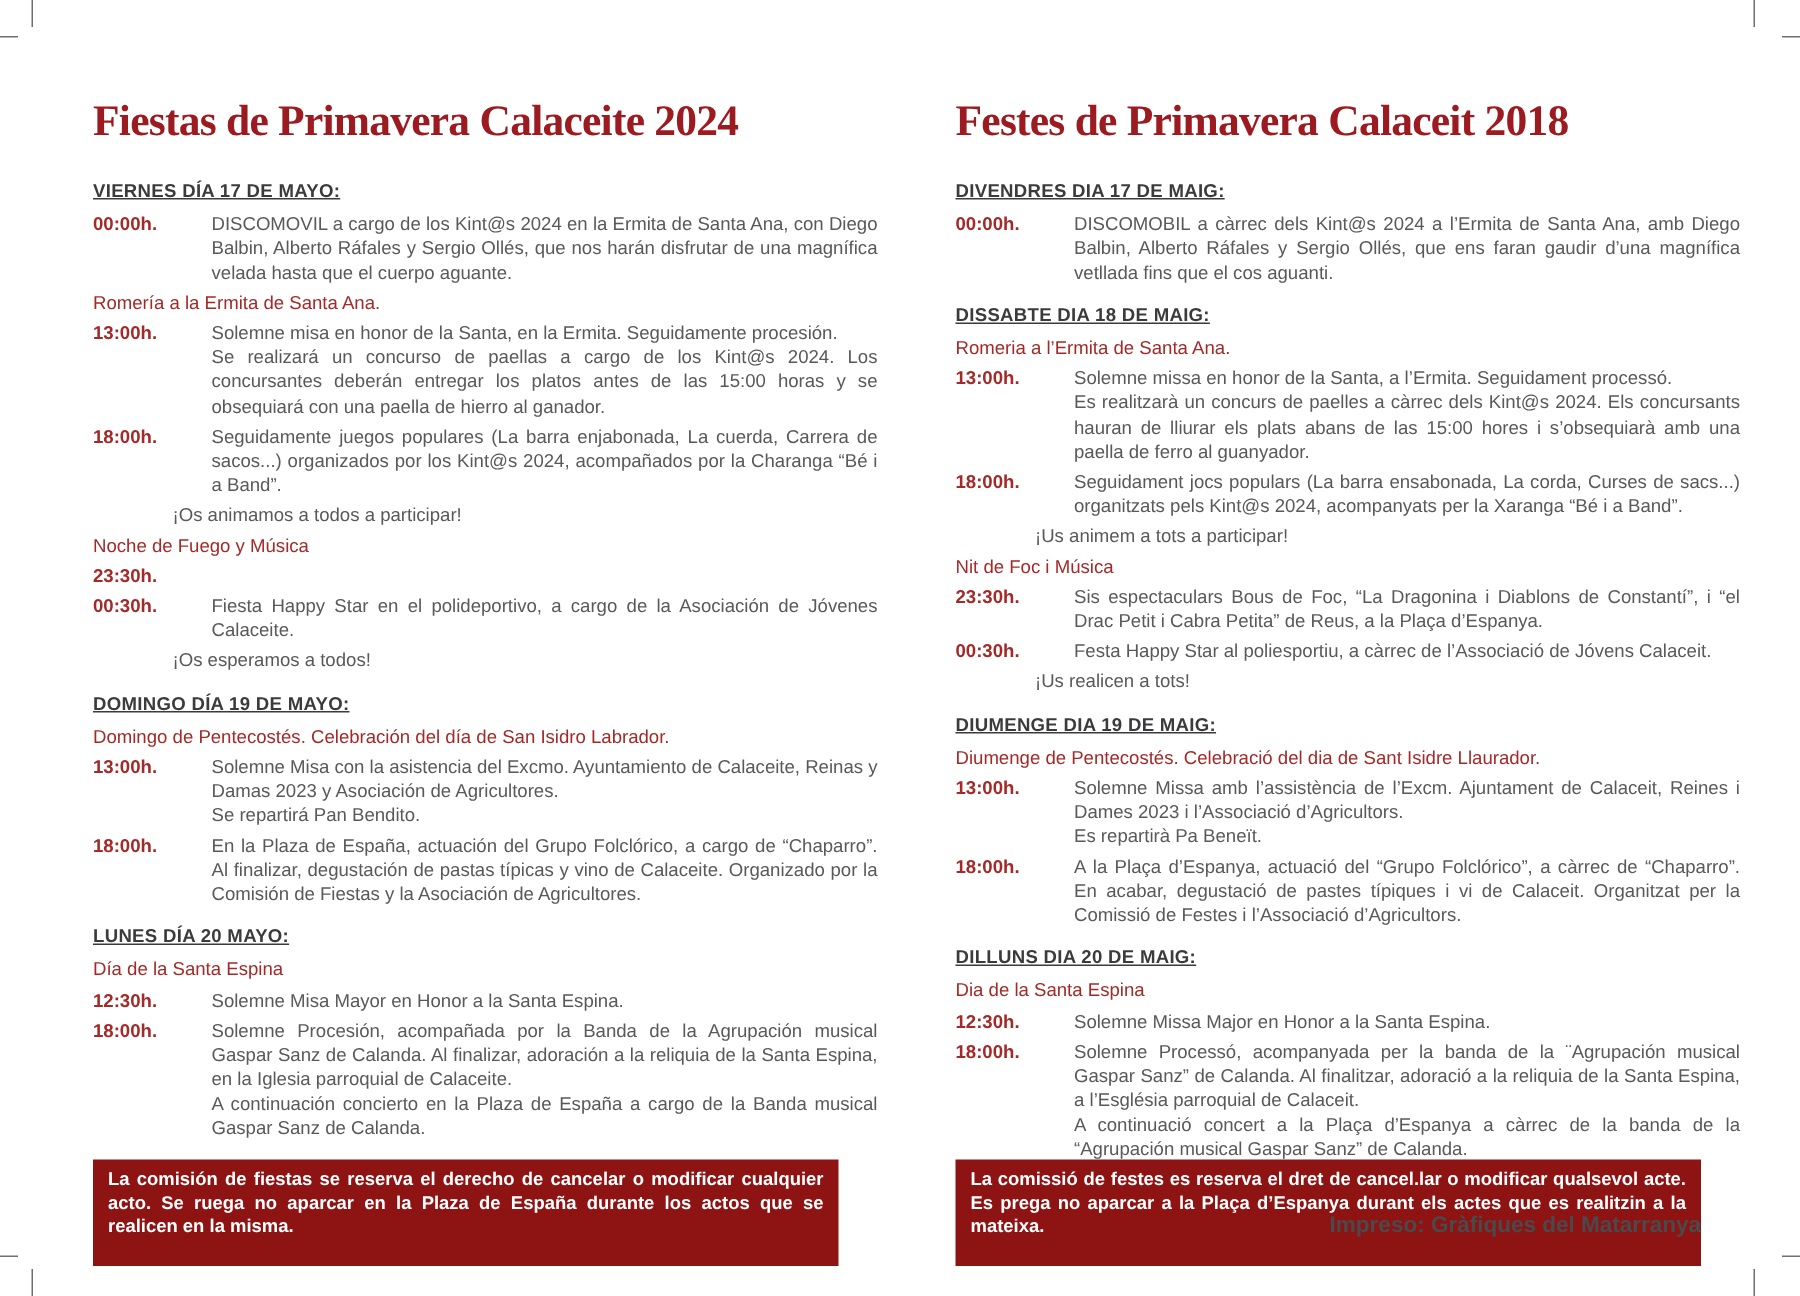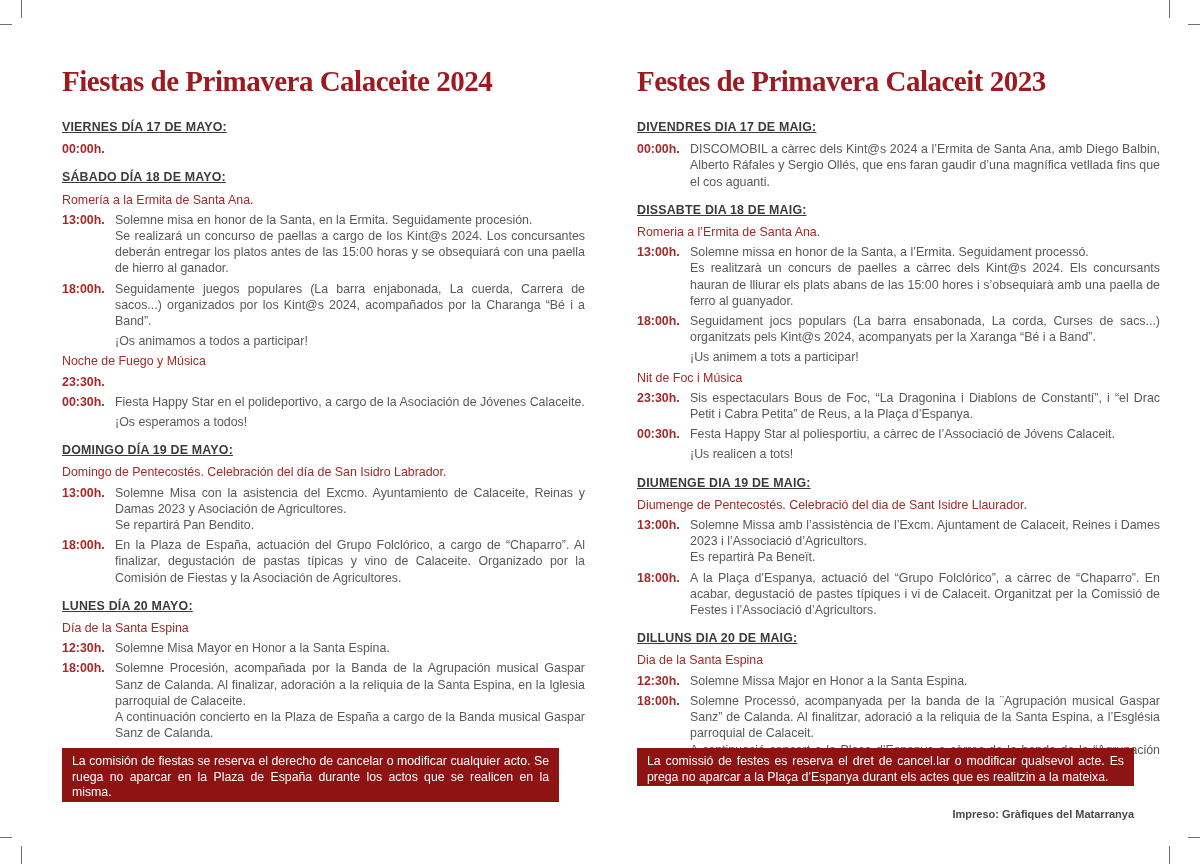--- a/index.html
+++ b/index.html
@@ -40,45 +40,45 @@
     font-weight:bold;
     color:var(--heading);
     text-decoration:underline;
     letter-spacing:0.2px;
   }
   .subtitle{
     margin:3px 0 4px 0;
     font-weight:normal;
     color:var(--accent);
   }
-  .event{display:flex;margin:0 0 4px 0;}
+  .event{display:flex;margin:0 0 4px 0;gap:26px;}
   .time{
     flex:0 0 53px;
     font-weight:bold;
     color:var(--accent);
   }
   .etext{flex:1;}
   .etext p{margin:0;text-align:justify;}
   .note{margin:3px 0 4px 0;padding-left:53px;}
   .notice{
-    position:absolute;top:748px;width:477px;
+    position:absolute;top:773px;width:477px;
     background:var(--banner-bg);
     color:var(--banner-text);
-    font-weight:normal;
+    font-weight:bold;
     font-size:12.3px;line-height:15.6px;
-    padding:6px 10px 1px 10px;
+    padding:6px 10px 18px 10px;
     text-align:justify;
   }
   .notice-left{left:62px;}
   .notice-right{left:637px;}
   .printer{
     position:absolute;top:808px;left:637px;width:497px;
     text-align:right;
     font-weight:bold;
-    font-size:11px;
+    font-size:15px;
     color:#4A4A4C;
   }
 </style>
 </head>
 <body>
 
 <div class="page">
 
   <div class="mark" style="left:21px;top:0;width:1px;height:18px;"></div>
   <div class="mark" style="left:0;top:24px;width:12px;height:1px;"></div>
@@ -88,22 +88,24 @@
   <div class="mark" style="left:0;top:837px;width:12px;height:1px;"></div>
   <div class="mark" style="left:1169px;top:846px;width:1px;height:18px;"></div>
   <div class="mark" style="left:1188px;top:837px;width:12px;height:1px;"></div>
 
   <div class="column col-left">
     <h1 class="title">Fiestas de Primavera Calaceite 2024</h1>
     <div class="blocks">
         <div class="day">VIERNES DÍA 17 DE MAYO:</div>
         <div class="event">
           <div class="time">00:00h.</div>
-        </div>
-        <div class="day">SÁBADO DÍA 18 DE MAYO:</div>
+          <div class="etext">
+            <p>DISCOMOVIL a cargo de los Kint@s 2024 en la Ermita de Santa Ana, con Diego Balbin, Alberto Ráfales y Sergio Ollés, que nos harán disfrutar de una magnífica velada hasta que el cuerpo aguante.</p>
+          </div>
+        </div>
         <div class="subtitle">Romería a la Ermita de Santa Ana.</div>
         <div class="event">
           <div class="time">13:00h.</div>
           <div class="etext">
             <p>Solemne misa en honor de la Santa, en la Ermita. Seguidamente procesión.</p>
             <p>Se realizará un concurso de paellas a cargo de los Kint@s 2024. Los concursantes deberán entregar los platos antes de las 15:00 horas y se obsequiará con una paella de hierro al ganador.</p>
           </div>
         </div>
         <div class="event">
           <div class="time">18:00h.</div>
@@ -150,21 +152,21 @@
           <div class="time">18:00h.</div>
           <div class="etext">
             <p>Solemne Procesión, acompañada por la Banda de la Agrupación musical Gaspar Sanz de Calanda. Al finalizar, adoración a la reliquia de la Santa Espina, en la Iglesia parroquial de Calaceite.</p>
             <p>A continuación concierto en la Plaza de España a cargo de la Banda musical Gaspar Sanz de Calanda.</p>
           </div>
         </div>
       </div>
   </div>
 
   <div class="column col-right">
-    <h1 class="title">Festes de Primavera Calaceit 2023</h1>
+    <h1 class="title">Festes de Primavera Calaceit 2018</h1>
     <div class="blocks">
         <div class="day">DIVENDRES DIA 17 DE MAIG:</div>
         <div class="event">
           <div class="time">00:00h.</div>
           <div class="etext">
             <p>DISCOMOBIL a càrrec dels Kint@s 2024 a l’Ermita de Santa Ana, amb Diego Balbin, Alberto Ráfales y Sergio Ollés, que ens faran gaudir d’una magnífica vetllada fins que el cos aguanti.</p>
           </div>
         </div>
         <div class="day">DISSABTE DIA 18 DE MAIG:</div>
         <div class="subtitle">Romeria a l’Ermita de Santa Ana.</div>

